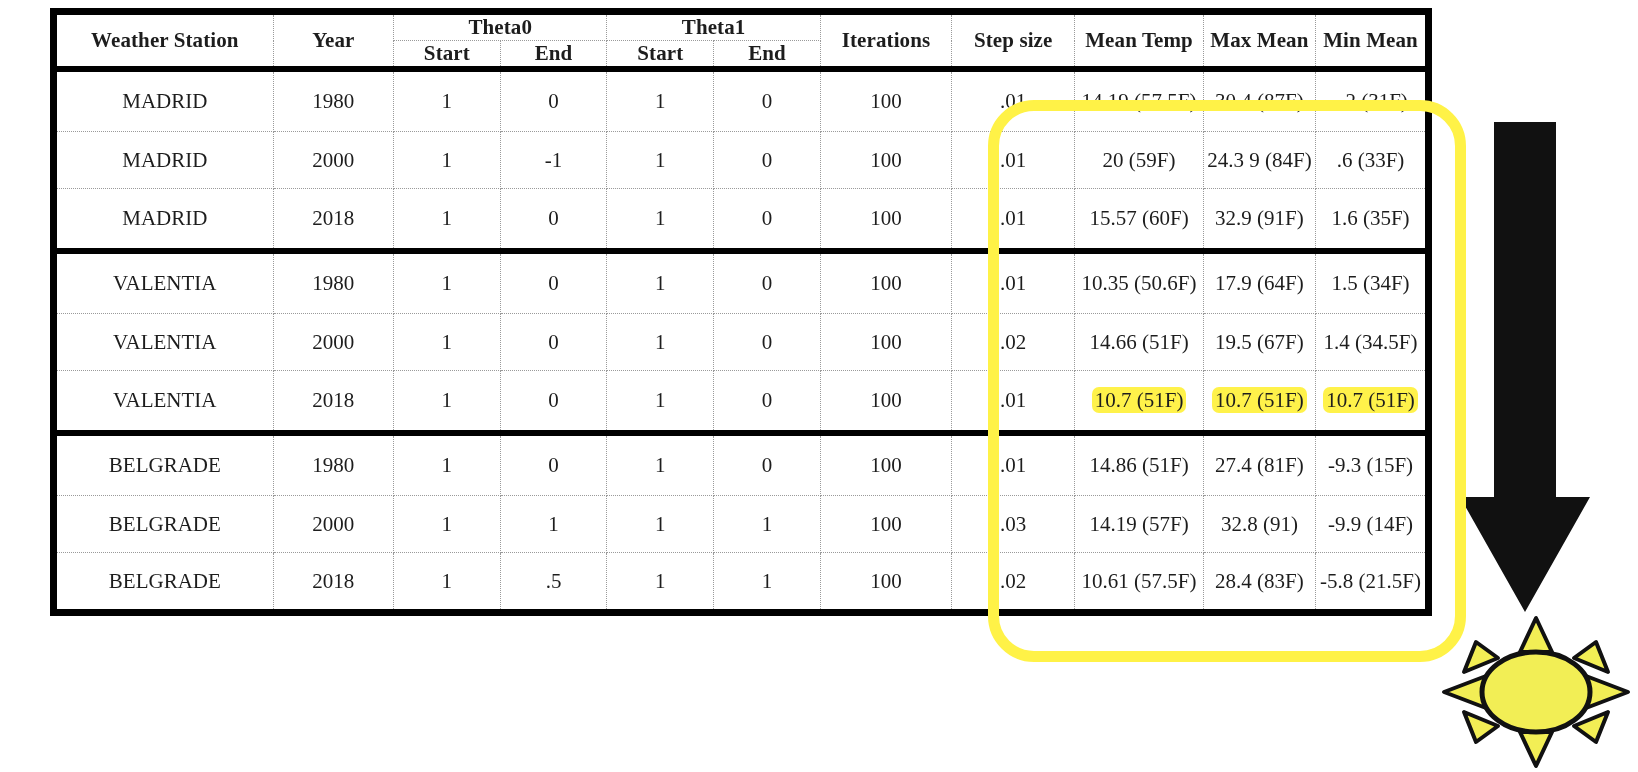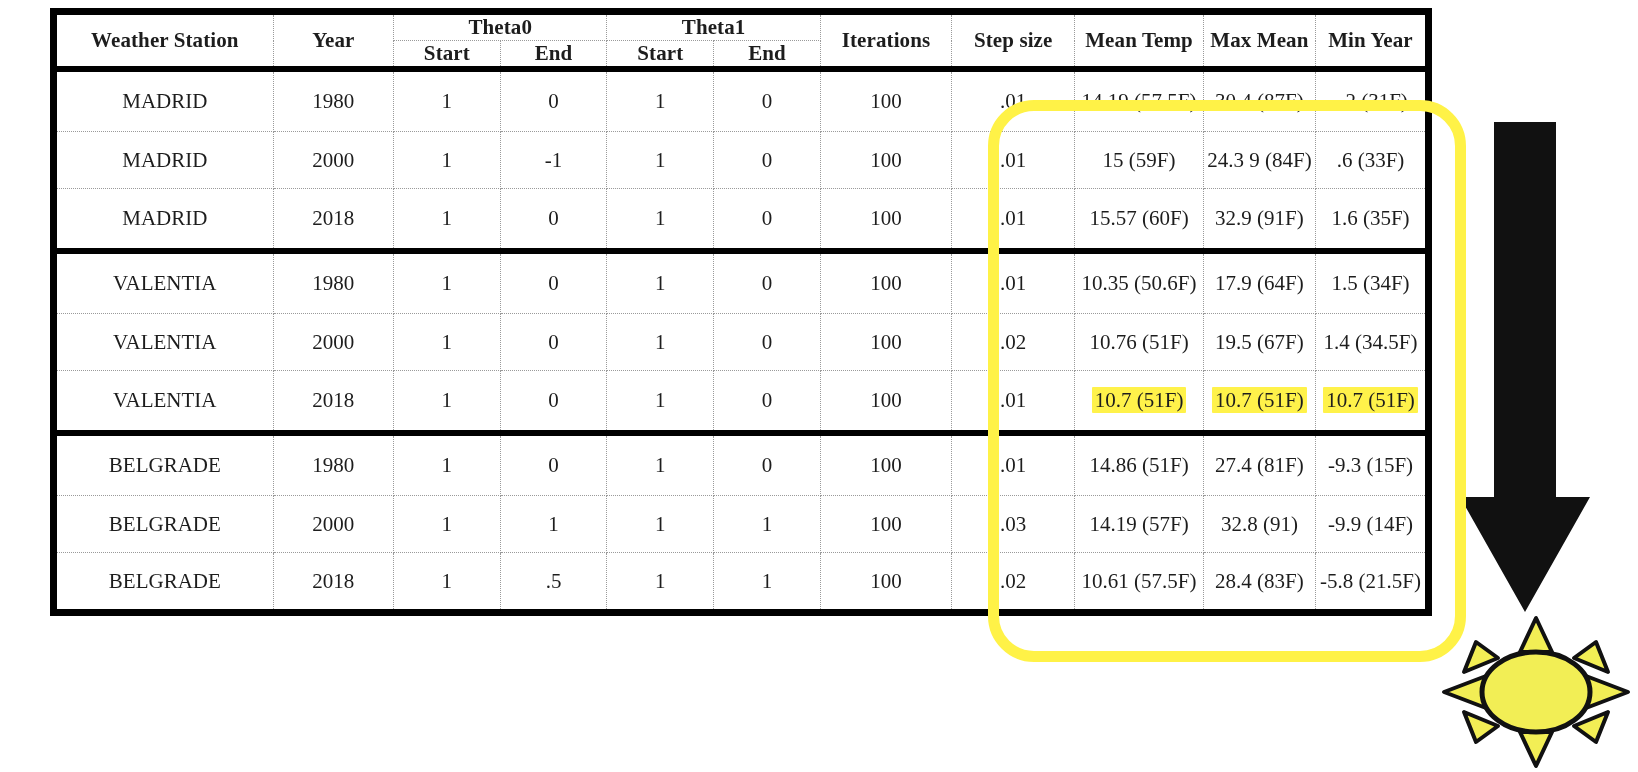--- a/index.html
+++ b/index.html
@@ -77,21 +77,21 @@
   }
   
   table.grid th:first-child,
   table.grid td:first-child { border-left: none; }
   table.grid th:last-child,
   table.grid td:last-child { border-right: none; }
 
   .hl {
     background: #fff24a;
     padding: 1px 3px;
-    border-radius: 1px;
+    border-radius: 7px;
   }
 
   
   .ring {
     position: absolute;
     left: 968px;
     top: 100px;
     width: 478px;
     height: 562px;
     border: 11px solid #fff247;
@@ -144,21 +144,21 @@
       <thead>
         <tr class="hdr-top">
           <th rowspan="2">Weather Station</th>
           <th rowspan="2">Year</th>
           <th colspan="2">Theta0</th>
           <th colspan="2">Theta1</th>
           <th rowspan="2">Iterations</th>
           <th rowspan="2">Step size</th>
           <th rowspan="2">Mean Temp</th>
           <th rowspan="2">Max Mean</th>
-          <th rowspan="2">Min Year</th>
+          <th rowspan="2">Min Mean</th>
         </tr>
         <tr class="hdr-bottom">
           <th>Start</th>
           <th>End</th>
           <th>Start</th>
           <th>End</th>
         </tr>
       </thead>
       <tbody id="table-body">
           <tr class="group-start">
@@ -176,21 +176,21 @@
           </tr>
           <tr>
             <td>MADRID</td>
             <td>2000</td>
             <td>1</td>
             <td>-1</td>
             <td>1</td>
             <td>0</td>
             <td>100</td>
             <td>.01</td>
-            <td>15 (59F)</td>
+            <td>20 (59F)</td>
             <td>24.3 9 (84F)</td>
             <td>.6 (33F)</td>
           </tr>
           <tr>
             <td>MADRID</td>
             <td>2018</td>
             <td>1</td>
             <td>0</td>
             <td>1</td>
             <td>0</td>
@@ -215,21 +215,21 @@
           </tr>
           <tr>
             <td>VALENTIA</td>
             <td>2000</td>
             <td>1</td>
             <td>0</td>
             <td>1</td>
             <td>0</td>
             <td>100</td>
             <td>.02</td>
-            <td>10.76 (51F)</td>
+            <td>14.66 (51F)</td>
             <td>19.5 (67F)</td>
             <td>1.4 (34.5F)</td>
           </tr>
           <tr>
             <td>VALENTIA</td>
             <td>2018</td>
             <td>1</td>
             <td>0</td>
             <td>1</td>
             <td>0</td>

